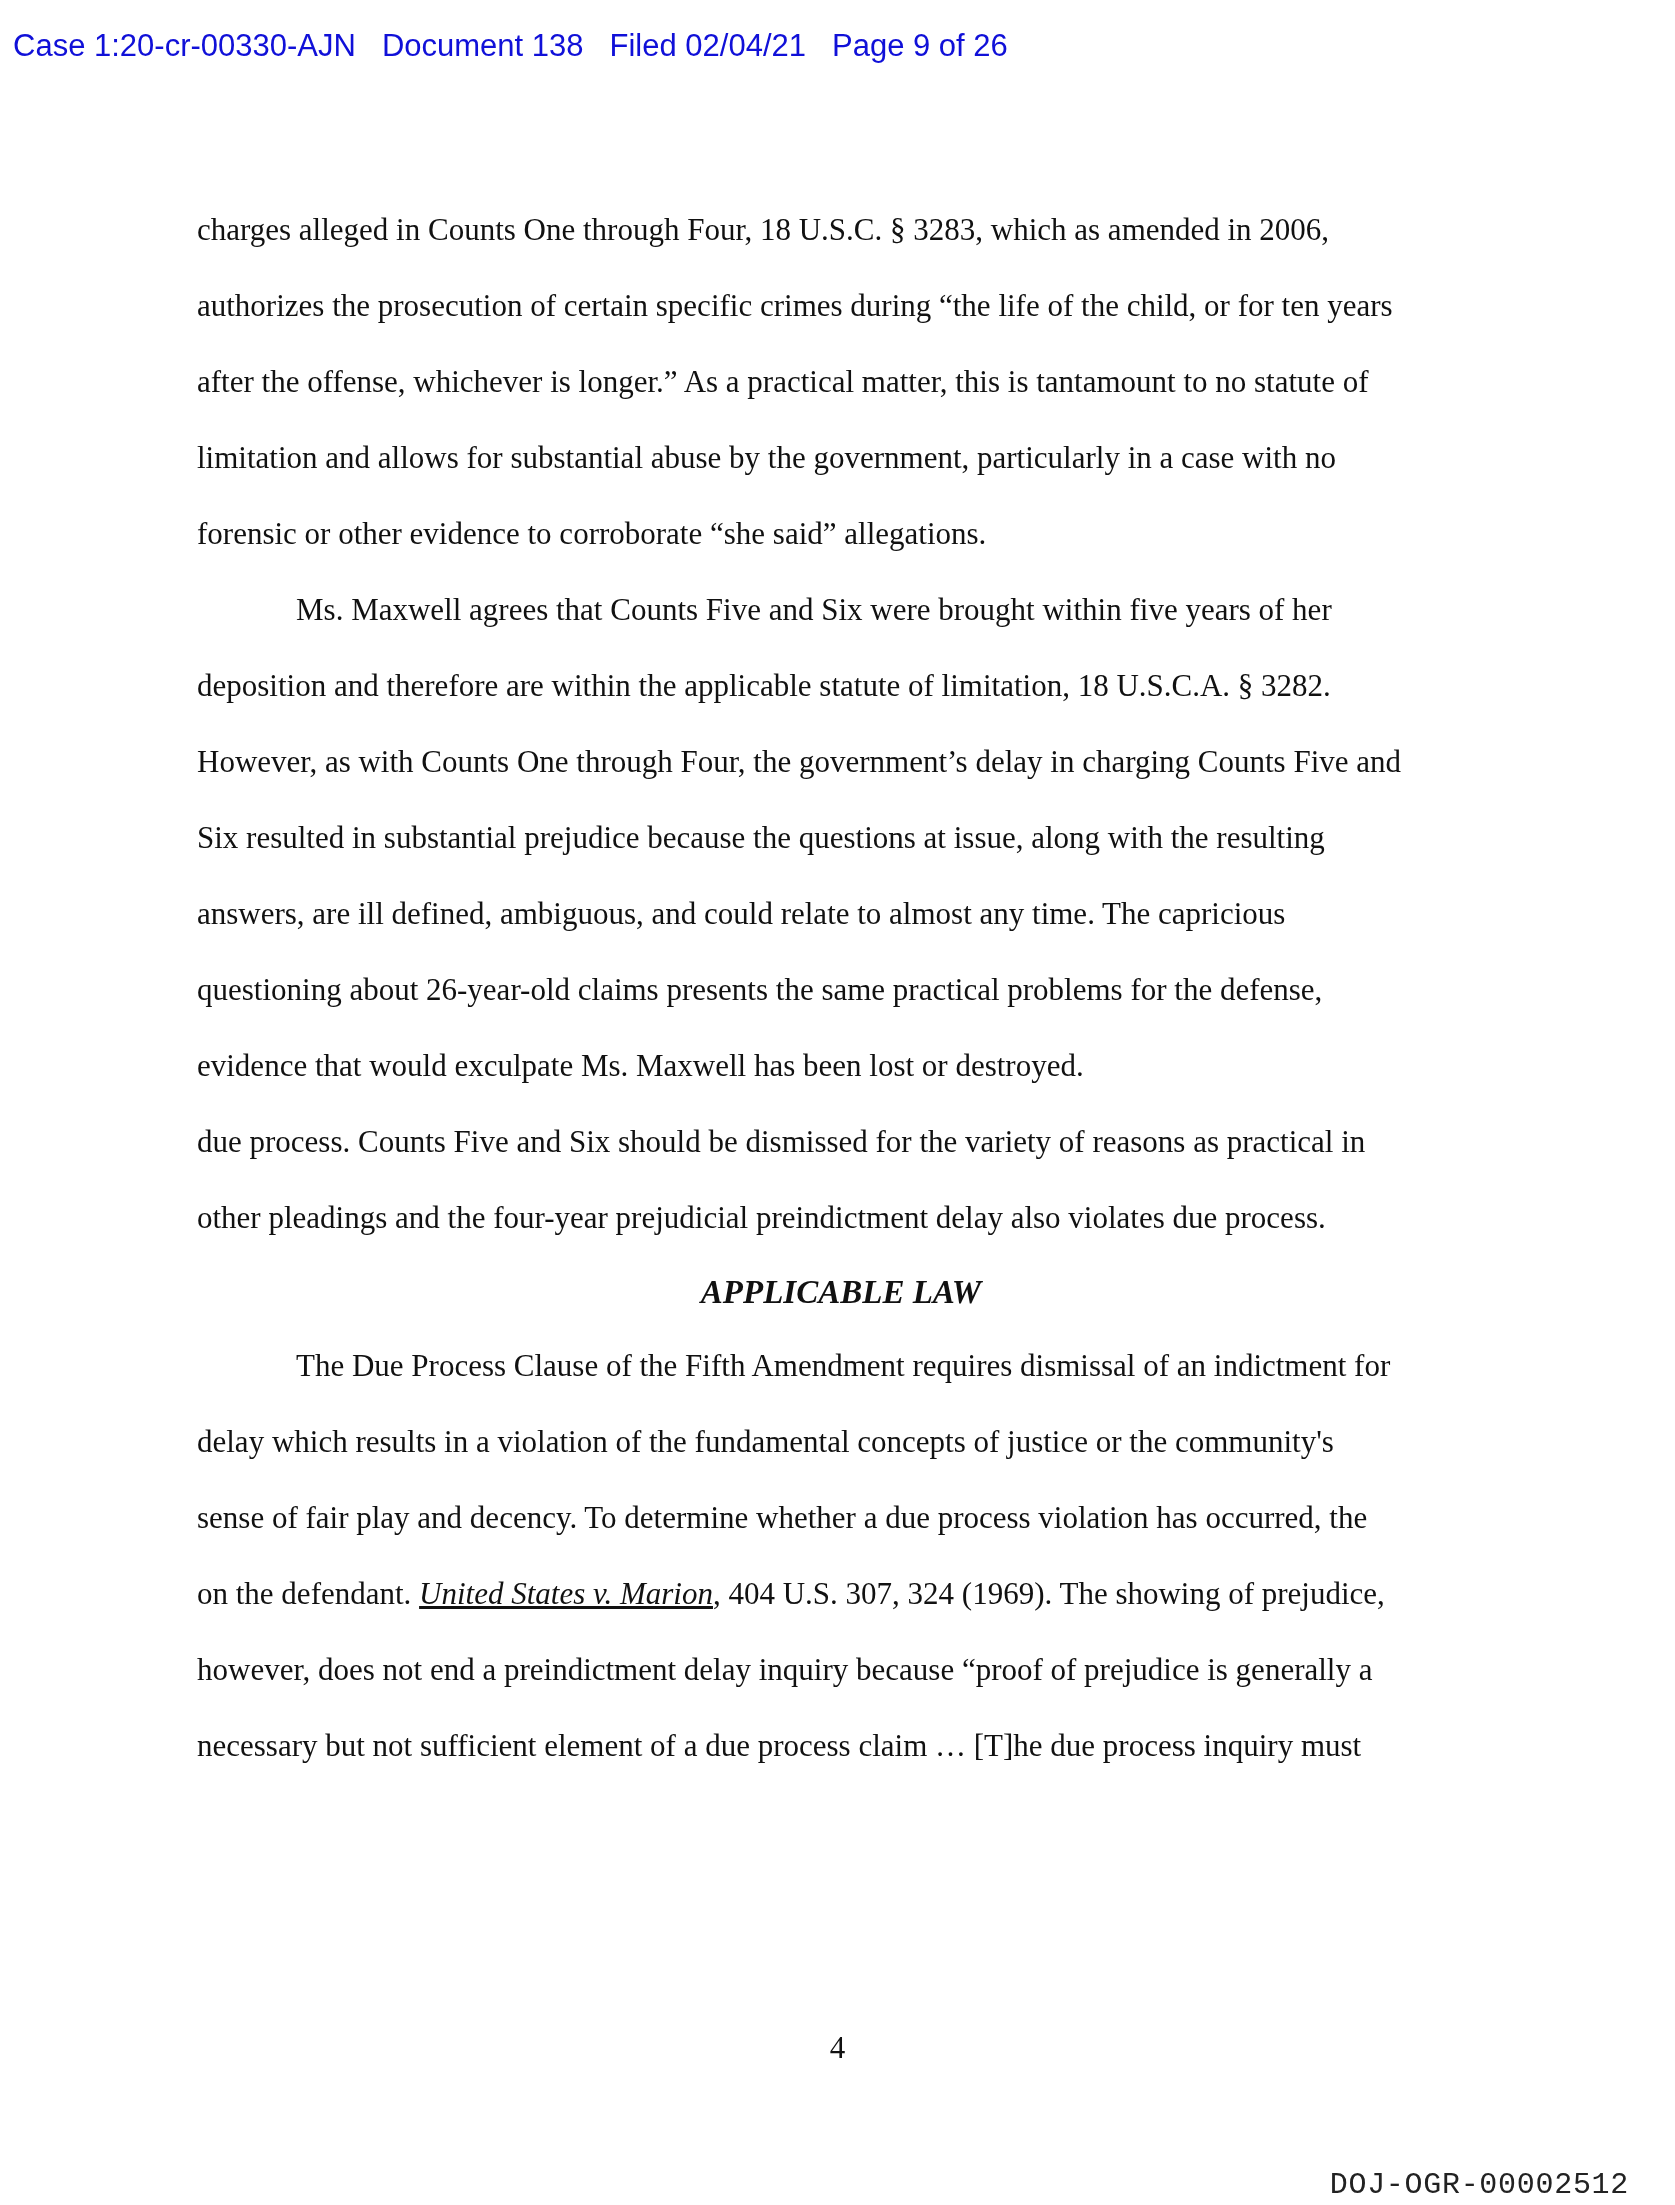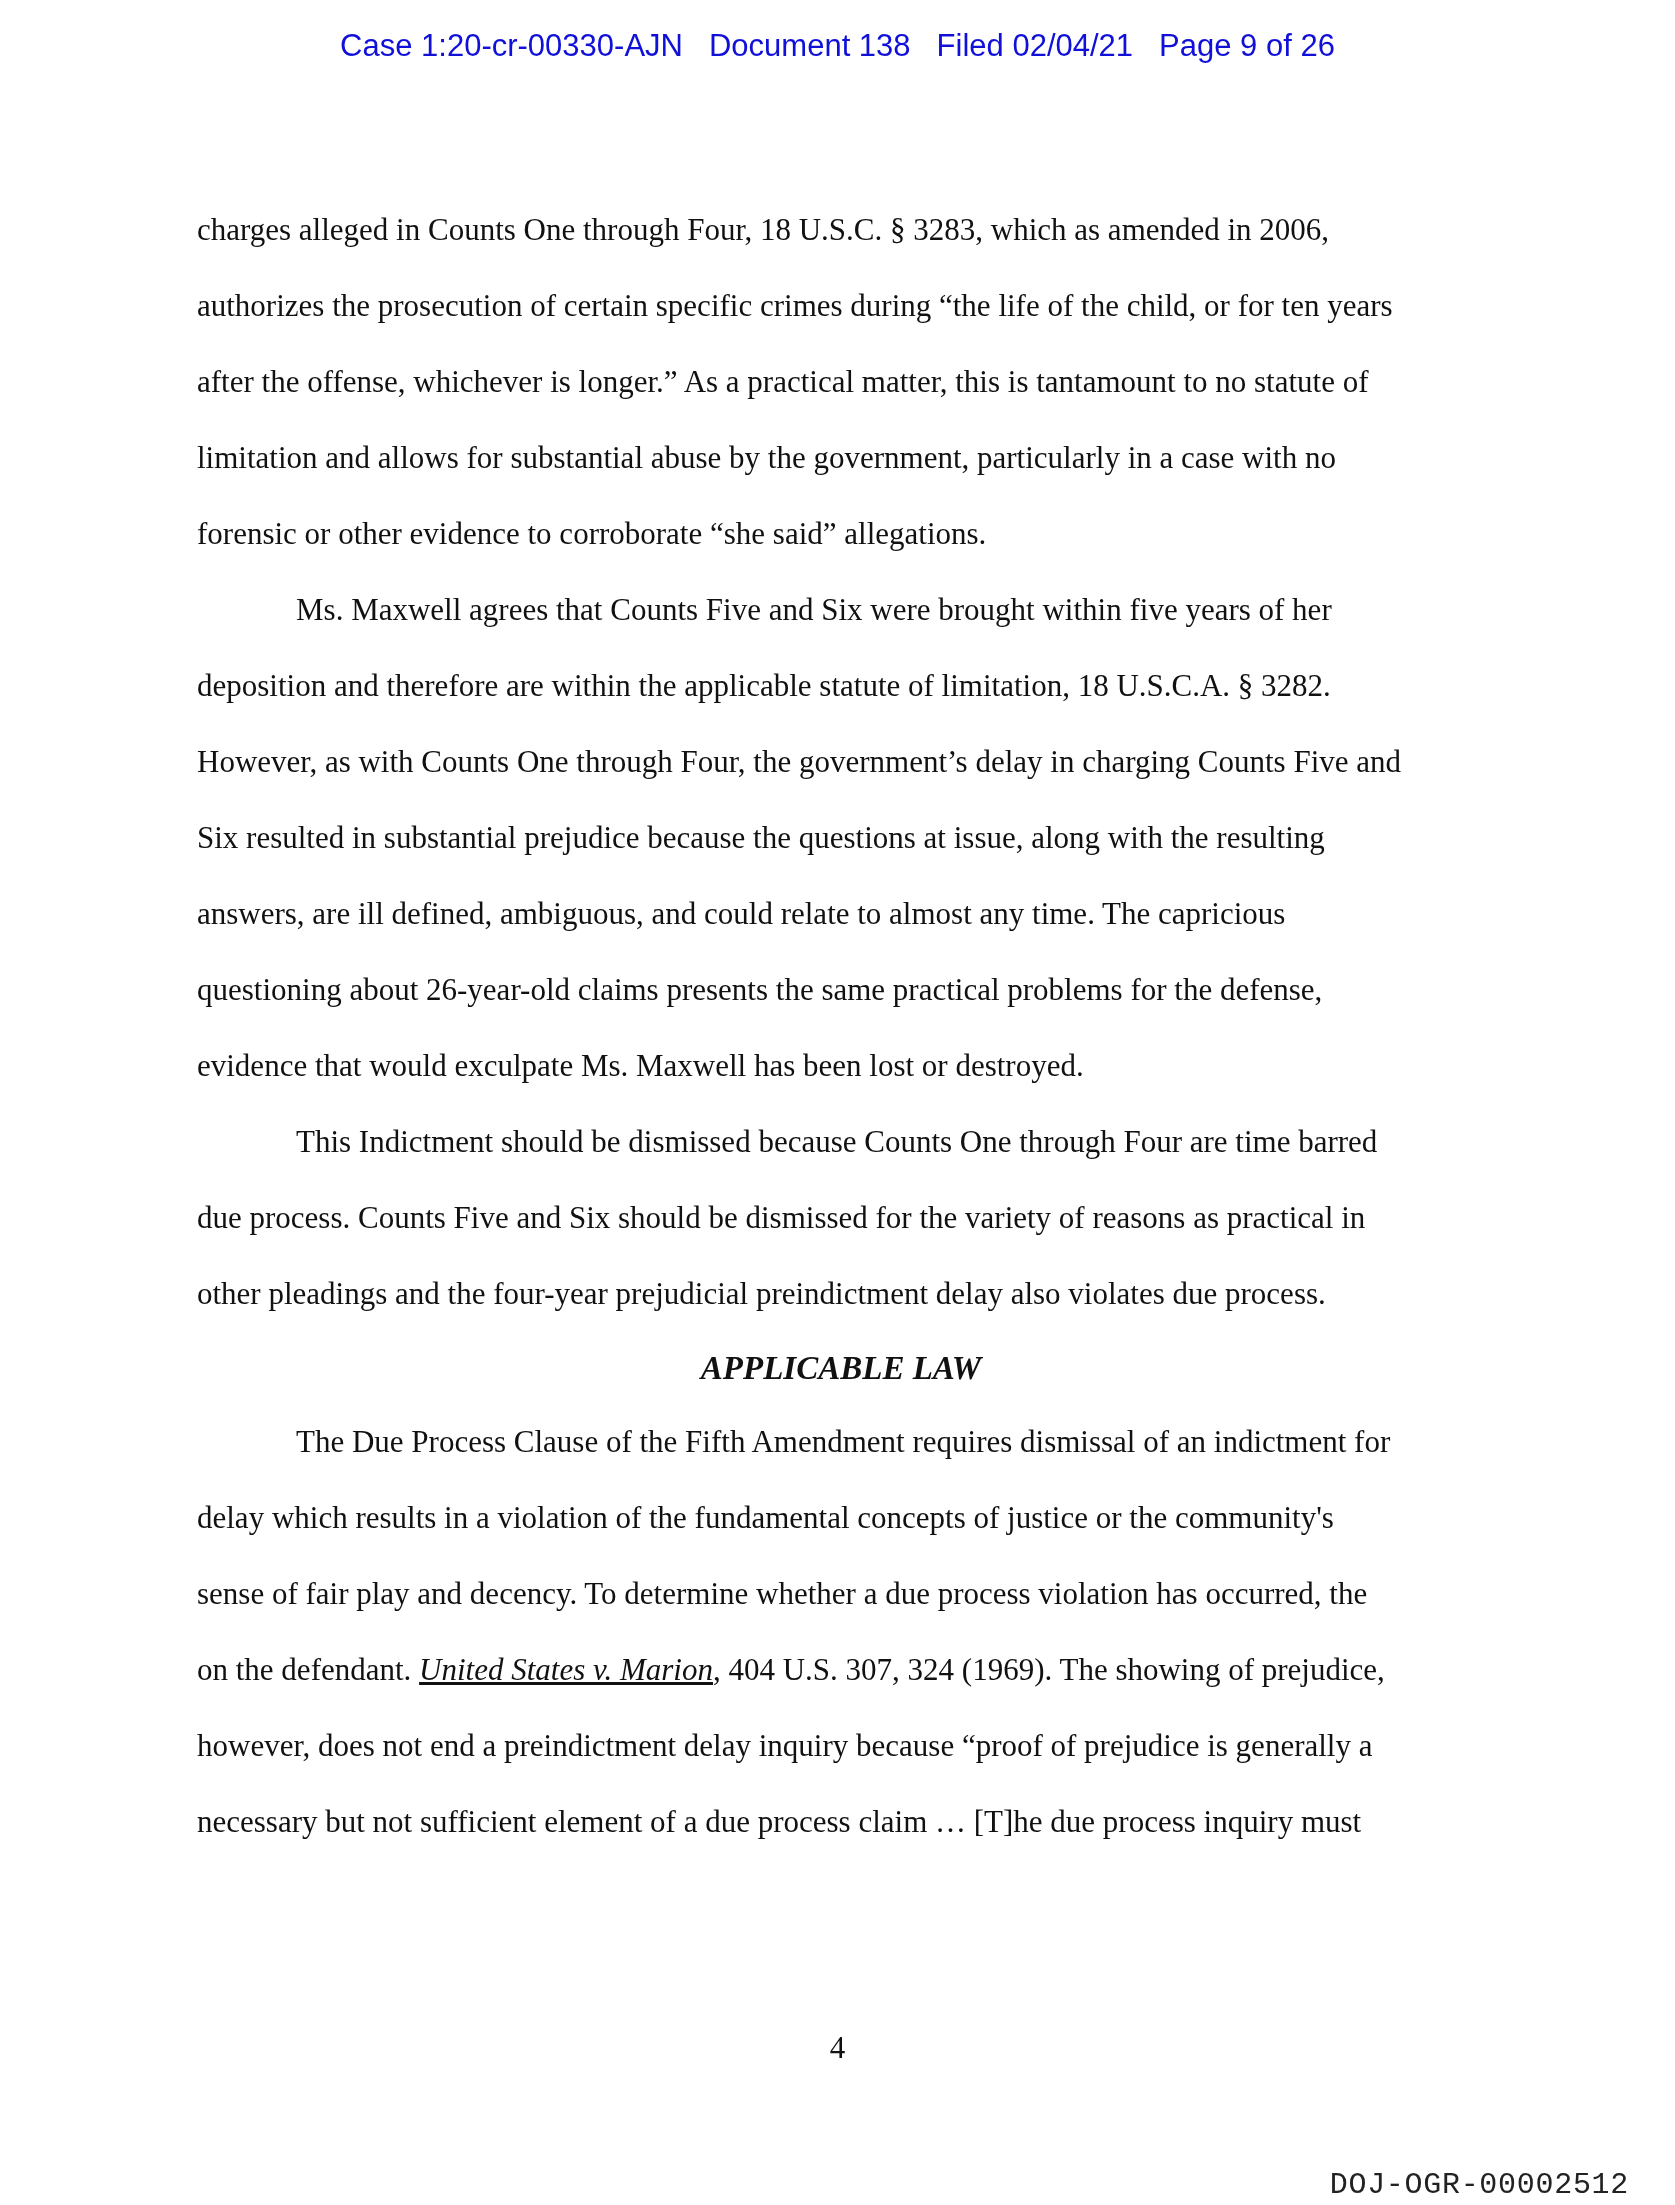--- a/index.html
+++ b/index.html
@@ -13,21 +13,21 @@
       position: relative;
       overflow: hidden;
       font-family: "Liberation Serif", "DejaVu Serif", serif;
       color: #111111;
     }
     .ecf-header {
       position: absolute;
       top: 28px;
       left: 0;
       width: 1675px;
-      text-align: center;
+      text-align: left;
       font-family: "Liberation Sans", "DejaVu Sans", sans-serif;
       font-size: 31px;
       color: #1010d8;
       white-space: pre;
       letter-spacing: 0px;
     }
     .ecf-header span { margin: 0 13px; }
     .page {
       position: absolute;
       top: 192px;
@@ -90,21 +90,20 @@
     <span class="line indent">Ms. Maxwell agrees that Counts Five and Six were brought within five years of her</span>
     <span class="line">deposition and therefore are within the applicable statute of limitation, 18 U.S.C.A. § 3282.</span>
     <span class="line">However, as with Counts One through Four, the government’s delay in charging Counts Five and</span>
     <span class="line">Six resulted in substantial prejudice because the questions at issue, along with the resulting</span>
     <span class="line">answers, are ill defined, ambiguous, and could relate to almost any time. The capricious</span>
     <span class="line">questioning about 26-year-old claims presents the same practical problems for the defense,</span>
     <span class="line">evidence that would exculpate Ms. Maxwell has been lost or destroyed.</span>
   </div>
 
   <div>
-    <span class="line indent">This Indictment should be dismissed because Counts One through Four are time barred</span>
     <span class="line">due process. Counts Five and Six should be dismissed for the variety of reasons as practical in</span>
     <span class="line">other pleadings and the four-year prejudicial preindictment delay also violates due process.</span>
   </div>
 
   <span class="heading">APPLICABLE LAW</span>
 
   <div>
     <span class="line indent">The Due Process Clause of the Fifth Amendment requires dismissal of an indictment for</span>
     <span class="line">delay which results in a violation of the fundamental concepts of justice or the community's</span>
     <span class="line">sense of fair play and decency.  To determine whether a due process violation has occurred, the</span>

